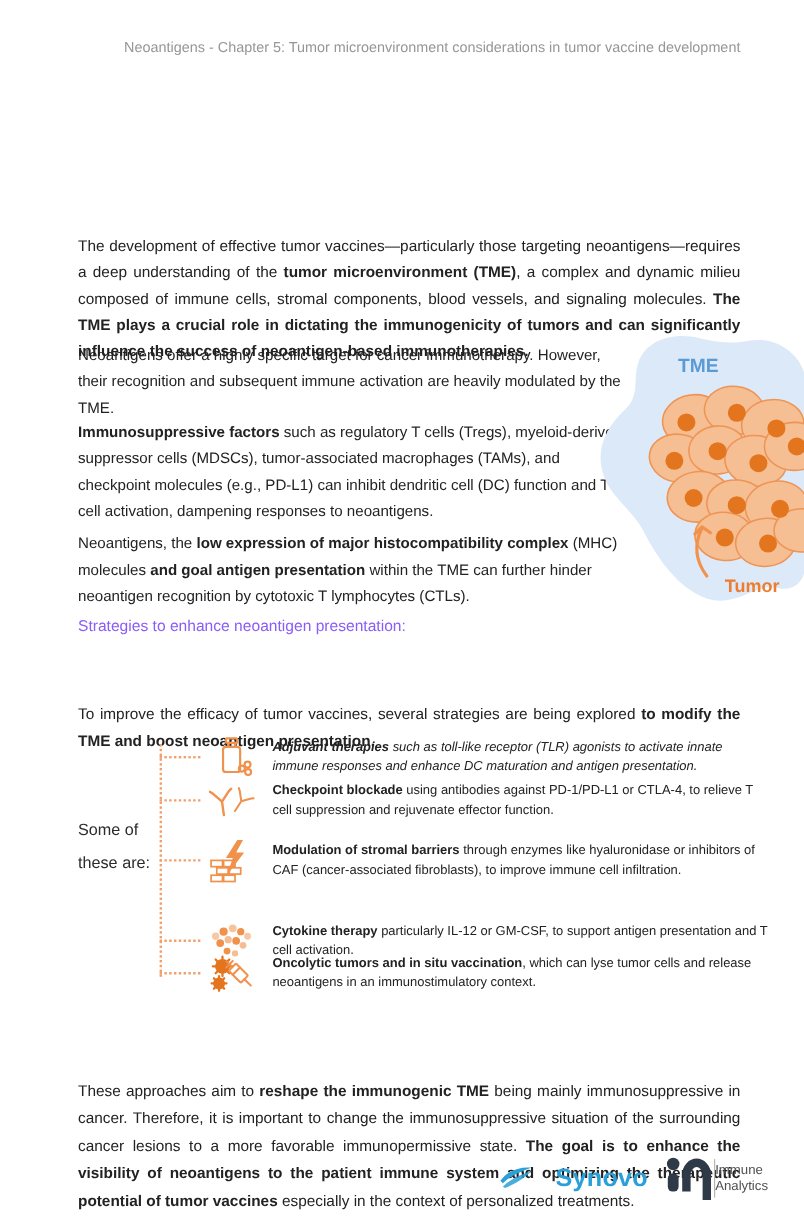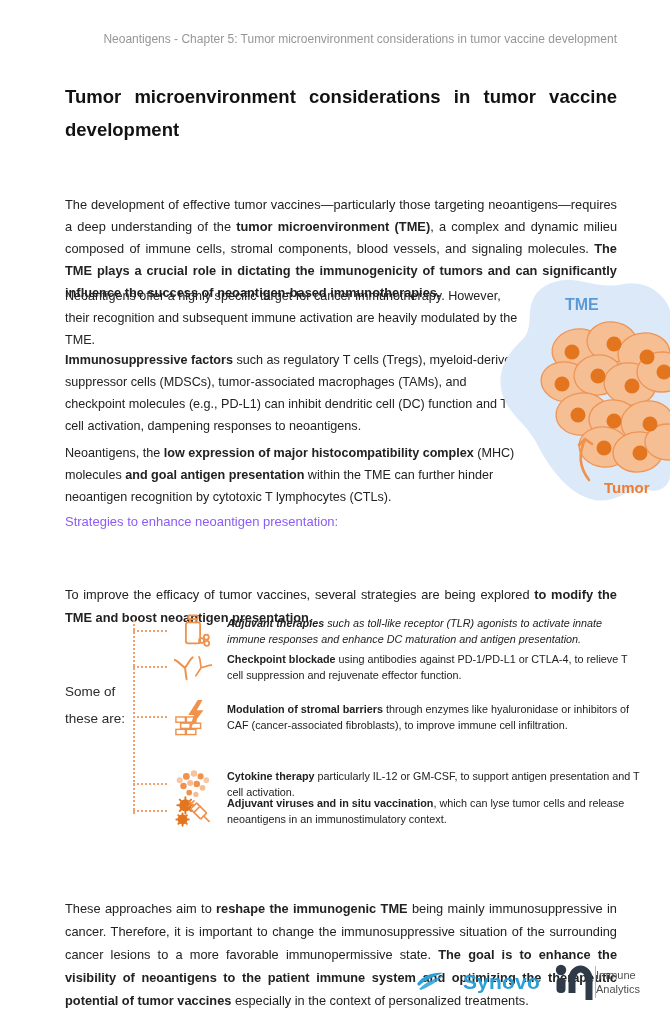--- a/index.html
+++ b/index.html
@@ -60,21 +60,20 @@
   .footer-divider{width:1px; height:32px; background:#b5b5b5;}
   .tagline{font-size:11px; line-height:14px; color:#4f4f4f;}
 </style>
 </head>
 <body>
 
 <div class="page">
 
   <div class="doc-header">Neoantigens - Chapter 5: Tumor microenvironment considerations in tumor vaccine development</div>
 
-  <h1 class="doc-title" style="margin:0;">Tumor microenvironment considerations in tumor vaccine development</h1>
 
   <p class="para para-wide p1"><span>The development of effective tumor vaccines—particularly those targeting neoantigens—requires a deep understanding of the </span><span class="b">tumor microenvironment (TME)</span><span>, a complex and dynamic milieu composed of immune cells, stromal components, blood vessels, and signaling molecules. </span><span class="b">The TME plays a crucial role in dictating the immunogenicity of tumors and can significantly influence the success of neoantigen-based immunotherapies.</span></p>
 
   <p class="para para-narrow p2"><span>Neoantigens offer a highly specific target for cancer immunotherapy. However, their recognition and subsequent immune activation are heavily modulated by the TME.</span></p>
 
   <p class="para para-narrow p3"><span class="b">Immunosuppressive factors</span><span> such as regulatory T cells (Tregs), myeloid-derived suppressor cells (MDSCs), tumor-associated macrophages (TAMs), and checkpoint molecules (e.g., PD-L1) can inhibit dendritic cell (DC) function and T cell activation, dampening responses to neoantigens.</span></p>
 
   <p class="para para-narrow p4"><span>Neoantigens, the </span><span class="b">low expression of major histocompatibility complex</span><span> (MHC) molecules </span><span class="b">and goal antigen presentation</span><span> within the TME can further hinder neoantigen recognition by cytotoxic T lymphocytes (CTLs).</span></p>
 
   <div class="tme-illustration">
@@ -203,21 +202,21 @@
             <path d="M12,5.5 V8 M12,20 V22.5 M3.5,14 H6 M18,14 H20.5 M6,8 L7.8,9.8 M16.2,9.8 L18,8 M6,20 L7.8,18.2 M16.2,18.2 L18,20"></path>
             <circle cx="9" cy="29" r="4.2" fill="#E4751F"></circle>
             <path d="M9,22.5 V24.5 M9,33.5 V35.5 M2.5,29 H4.5 M13.5,29 H15.5 M4.5,24.5 L6,26 M12,26 L13.5,24.5 M4.5,33.5 L6,32 M12,32 L13.5,33.5"></path>
           </g>
           <g transform="rotate(-45 27 21)" fill="none" stroke="#F0914C" stroke-width="1.8" stroke-linecap="round">
             <rect x="22.5" y="12" width="9" height="15" rx="1" fill="#ffffff"></rect>
             <path d="M27,27 V35 M27,5 V12 M23,8.5 H31 M22.5,17 H31.5"></path>
           </g>
         </svg>
       </div>
-      <div class="s-text"><span class="b">Adjuvant viruses and in situ vaccination</span><span>, which can lyse tumor cells and release neoantigens in an immunostimulatory context.</span></div>
+      <div class="s-text"><span class="b">Oncolytic tumors and in situ vaccination</span><span>, which can lyse tumor cells and release neoantigens in an immunostimulatory context.</span></div>
     </div>
   </div>
 
   <p class="para para-wide closing"><span>These approaches aim to </span><span class="b">reshape the immunogenic TME</span><span> being mainly immunosuppressive in cancer. Therefore, it is important to change the immunosuppressive situation of the surrounding cancer lesions to a more favorable immunopermissive state. </span><span class="b">The goal is to enhance the visibility of neoantigens to the patient immune system and optimizing the therapeutic potential of tumor vaccines</span><span> especially in the context of personalized treatments.</span></p>
 
   <div class="footer">
     <div class="synovo-logo">
       <svg width="28" height="22" viewBox="0 0 28 22">
         <path d="M1,13 C7,4 18,1 27,2 C19,5 9,9 3,15 Z" fill="#29A0D8"></path>
         <path d="M3,18 C10,11 19,7 27,5 C21,11 12,16 5,19 Z" fill="#29A0D8" opacity="0.85"></path>

